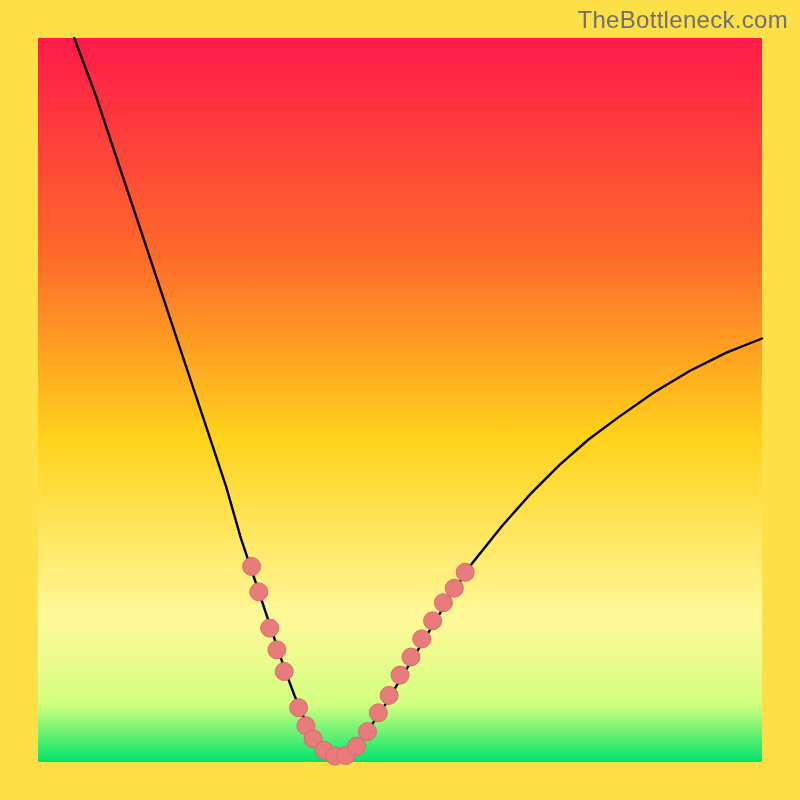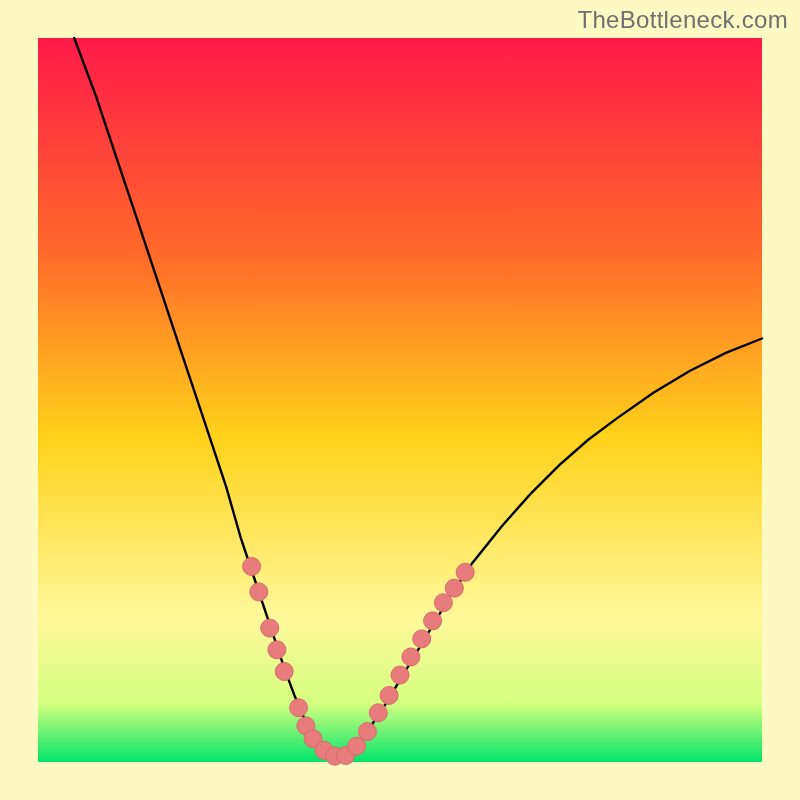--- a/index.html
+++ b/index.html
@@ -8,21 +8,21 @@
     width: 800px;
     height: 800px;
     background: #000;
     overflow: hidden;
     font-family: Arial, Helvetica, sans-serif;
   }
   .stage {
     position: relative;
     width: 800px;
     height: 800px;
-    background: #fef9c3;
+    background: #fde047;
   }
   .watermark {
     position: absolute;
     top: 6px;
     right: 12px;
     color: #6f6f6f;
     font-size: 24px;
     font-weight: 500;
     letter-spacing: 0.3px;
     z-index: 5;

